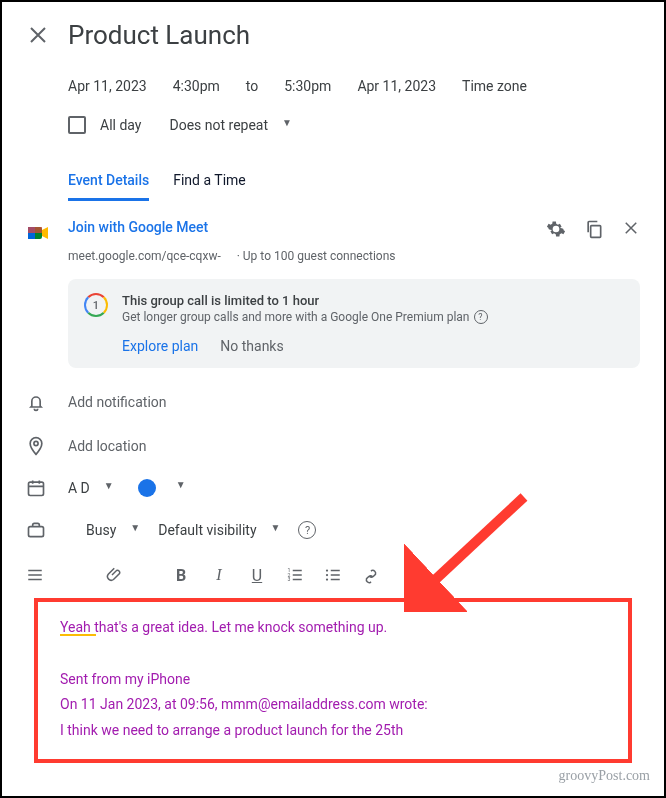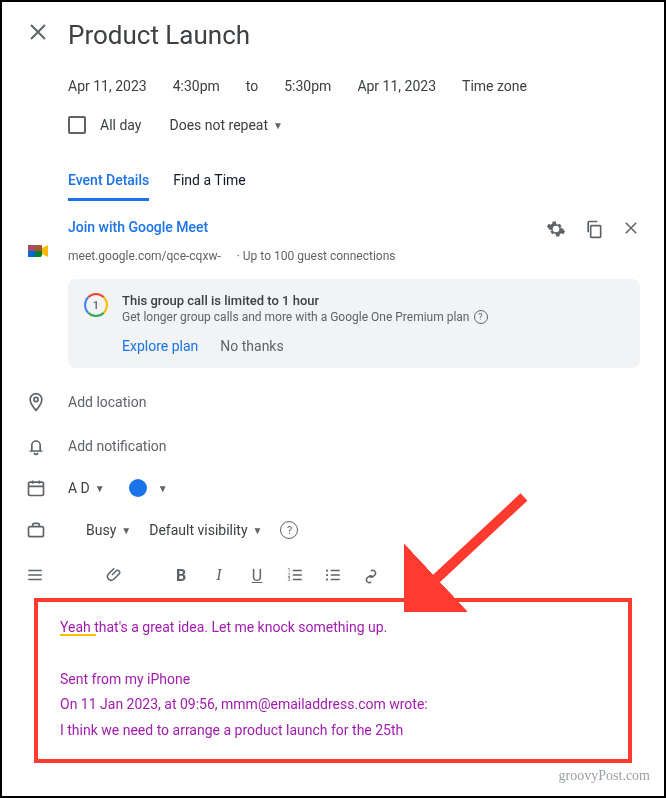--- a/index.html
+++ b/index.html
@@ -1,29 +1,29 @@
 <!DOCTYPE html>
 <html><head>
 <meta charset="utf-8">
 <style>
 *{box-sizing:border-box;margin:0;padding:0;font-family:'Google Sans',Roboto,Arial,sans-serif}
 body{width:666px;height:798px;background:#fff;border:2px solid #000;position:relative;overflow:hidden}
 .container{padding:0}
-.header{display:flex;align-items:flex-start;padding:18px 0 0 24px}
+.header{display:flex;align-items:center;padding:18px 0 0 24px}
 .close-x{width:24px;height:24px;cursor:pointer;color:#5f6368;margin-right:18px}
 .title{font-size:26px;color:#3c4043;font-weight:400}
 .datetime-row{display:flex;align-items:center;gap:26px;padding:28px 8px 0 66px;font-size:14px;color:#3c4043}
 .datetime-row span{cursor:pointer}
 .allday-row{display:flex;align-items:center;gap:14px;padding:22px 0 0 66px;font-size:14px;color:#3c4043}
 .checkbox{width:18px;height:18px;border:2px solid #5f6368;border-radius:2px}
 .repeat{display:flex;align-items:center;gap:4px;margin-left:14px;cursor:pointer}
 .tabs{display:flex;gap:24px;padding:38px 0 0 66px;font-size:14px}
 .tab{padding-bottom:10px;color:#0f172a;cursor:pointer}
 .tab.active{color:#1a73e8;font-weight:500;border-bottom:3px solid #1a73e8}
-.meet-section{display:flex;align-items:flex-end;padding:18px 0 0 24px;position:relative}
+.meet-section{display:flex;align-items:flex-start;padding:18px 0 0 24px;position:relative}
 .meet-icon{width:24px;height:24px;margin-right:18px;margin-top:2px}
 .meet-info{flex:1}
 .meet-link{color:#1a73e8;font-size:14px;font-weight:500;cursor:pointer}
 .meet-sub{color:#5f6368;font-size:12px;margin-top:14px;display:flex;gap:16px}
 .meet-actions{position:absolute;right:24px;top:18px;display:flex;gap:18px;color:#5f6368}
 .meet-actions>*{cursor:pointer}
 .group-call-box{margin:16px 24px 0 66px;background:#f1f3f4;border-radius:8px;padding:14px 16px;display:flex;gap:14px;align-items:flex-start}
 .one-icon{width:24px;height:24px;border-radius:50%;border:2px solid;border-color:#ea4335 #fbbc04 #34a853 #4285f4;display:flex;align-items:center;justify-content:center;font-size:11px;font-weight:500;color:#5f6368;flex-shrink:0}
 .gc-content{flex:1}
 .gc-title{font-size:13px;color:#3c4043;font-weight:500}
@@ -31,21 +31,21 @@
 .gc-actions{display:flex;gap:22px;margin-top:14px;font-size:14px}
 .gc-explore{color:#1a73e8;font-weight:400;cursor:pointer}
 .gc-no{color:#5f6368;cursor:pointer}
 .row{display:flex;align-items:center;padding:0 0 0 24px;margin-top:24px;font-size:14px;color:#5f6368}
 .row-icon{width:20px;height:20px;margin-right:22px;color:#5f6368;flex-shrink:0}
 .row-text{cursor:pointer}
 .cal-row{display:flex;align-items:center;padding:0 0 0 24px;margin-top:22px;font-size:14px;color:#3c4043}
 .cal-name{display:flex;align-items:center;gap:6px;cursor:pointer}
 .color-dot{width:18px;height:18px;border-radius:50%;background:#1a73e8;margin-left:24px;cursor:pointer}
 .busy-row{display:flex;align-items:center;gap:18px;padding:0 0 0 24px;margin-top:22px;font-size:14px;color:#3c4043}
-.dropdown{display:flex;align-items:center;gap:5px;cursor:pointer}
+.dropdown{display:flex;align-items:flex-start;gap:14px;cursor:pointer}
 .toolbar{display:flex;align-items:center;gap:20px;padding:0 0 0 24px;margin-top:26px;color:#5f6368}
 .tb-icon{width:18px;height:18px;cursor:pointer;display:flex;align-items:center;justify-content:center}
 .description-box{margin:14px 32px 0 32px;border:4px solid #ff3b30;padding:14px 22px;font-size:14px;color:#a21caf;line-height:1.7}
 .description-box p{margin-bottom:2px}
 .desc-line1{position:relative;display:inline}
 .underline-orange{position:absolute;left:0;bottom:-1px;width:36px;height:2px;background:#fbbc04}
 .arrow{position:absolute;right:130px;top:490px;pointer-events:none}
 .watermark{position:absolute;right:14px;bottom:12px;font-size:14px;color:#9aa0a6;font-family:serif}
 svg{display:block}
 .help-circle{width:14px;height:14px;border:1.5px solid #5f6368;border-radius:50%;display:inline-flex;align-items:center;justify-content:center;font-size:9px;color:#5f6368}
@@ -123,31 +123,31 @@
       </div>
       <div class="gc-actions">
         <span class="gc-explore">Explore plan</span>
         <span class="gc-no">No thanks</span>
       </div>
     </div>
   </div>
 
   <div class="row">
     <svg class="row-icon" viewBox="0 0 24 24">
+        <path fill="none" stroke="#5f6368" stroke-width="2" d="M6 18h12l-1-1v-6a5 5 0 00-10 0v6l-1 1zm4 2a2 2 0 004 0"></path>
+      </svg>
+    <span class="row-text">Add notification</span>
+  </div>
+
+  <div class="row">
+    <svg class="row-icon" viewBox="0 0 24 24">
         <path fill="none" stroke="#5f6368" stroke-width="2" d="M12 2a7 7 0 017 7c0 5-7 13-7 13S5 14 5 9a7 7 0 017-7z"></path>
         <circle cx="12" cy="9" r="2.5" fill="none" stroke="#5f6368" stroke-width="2"></circle>
       </svg>
     <span class="row-text">Add location</span>
-  </div>
-
-  <div class="row">
-    <svg class="row-icon" viewBox="0 0 24 24">
-        <path fill="none" stroke="#5f6368" stroke-width="2" d="M6 18h12l-1-1v-6a5 5 0 00-10 0v6l-1 1zm4 2a2 2 0 004 0"></path>
-      </svg>
-    <span class="row-text">Add notification</span>
   </div>
 
   <div class="cal-row">
     <svg class="row-icon" viewBox="0 0 24 24">
         <rect x="3" y="5" width="18" height="16" rx="2" fill="none" stroke="#5f6368" stroke-width="2"></rect>
         <path stroke="#5f6368" stroke-width="2" d="M3 10h18M8 3v4M16 3v4"></path>
       </svg>
     <div class="cal-name dropdown">
       <span>A D</span>
       <span class="chev">▼</span>

